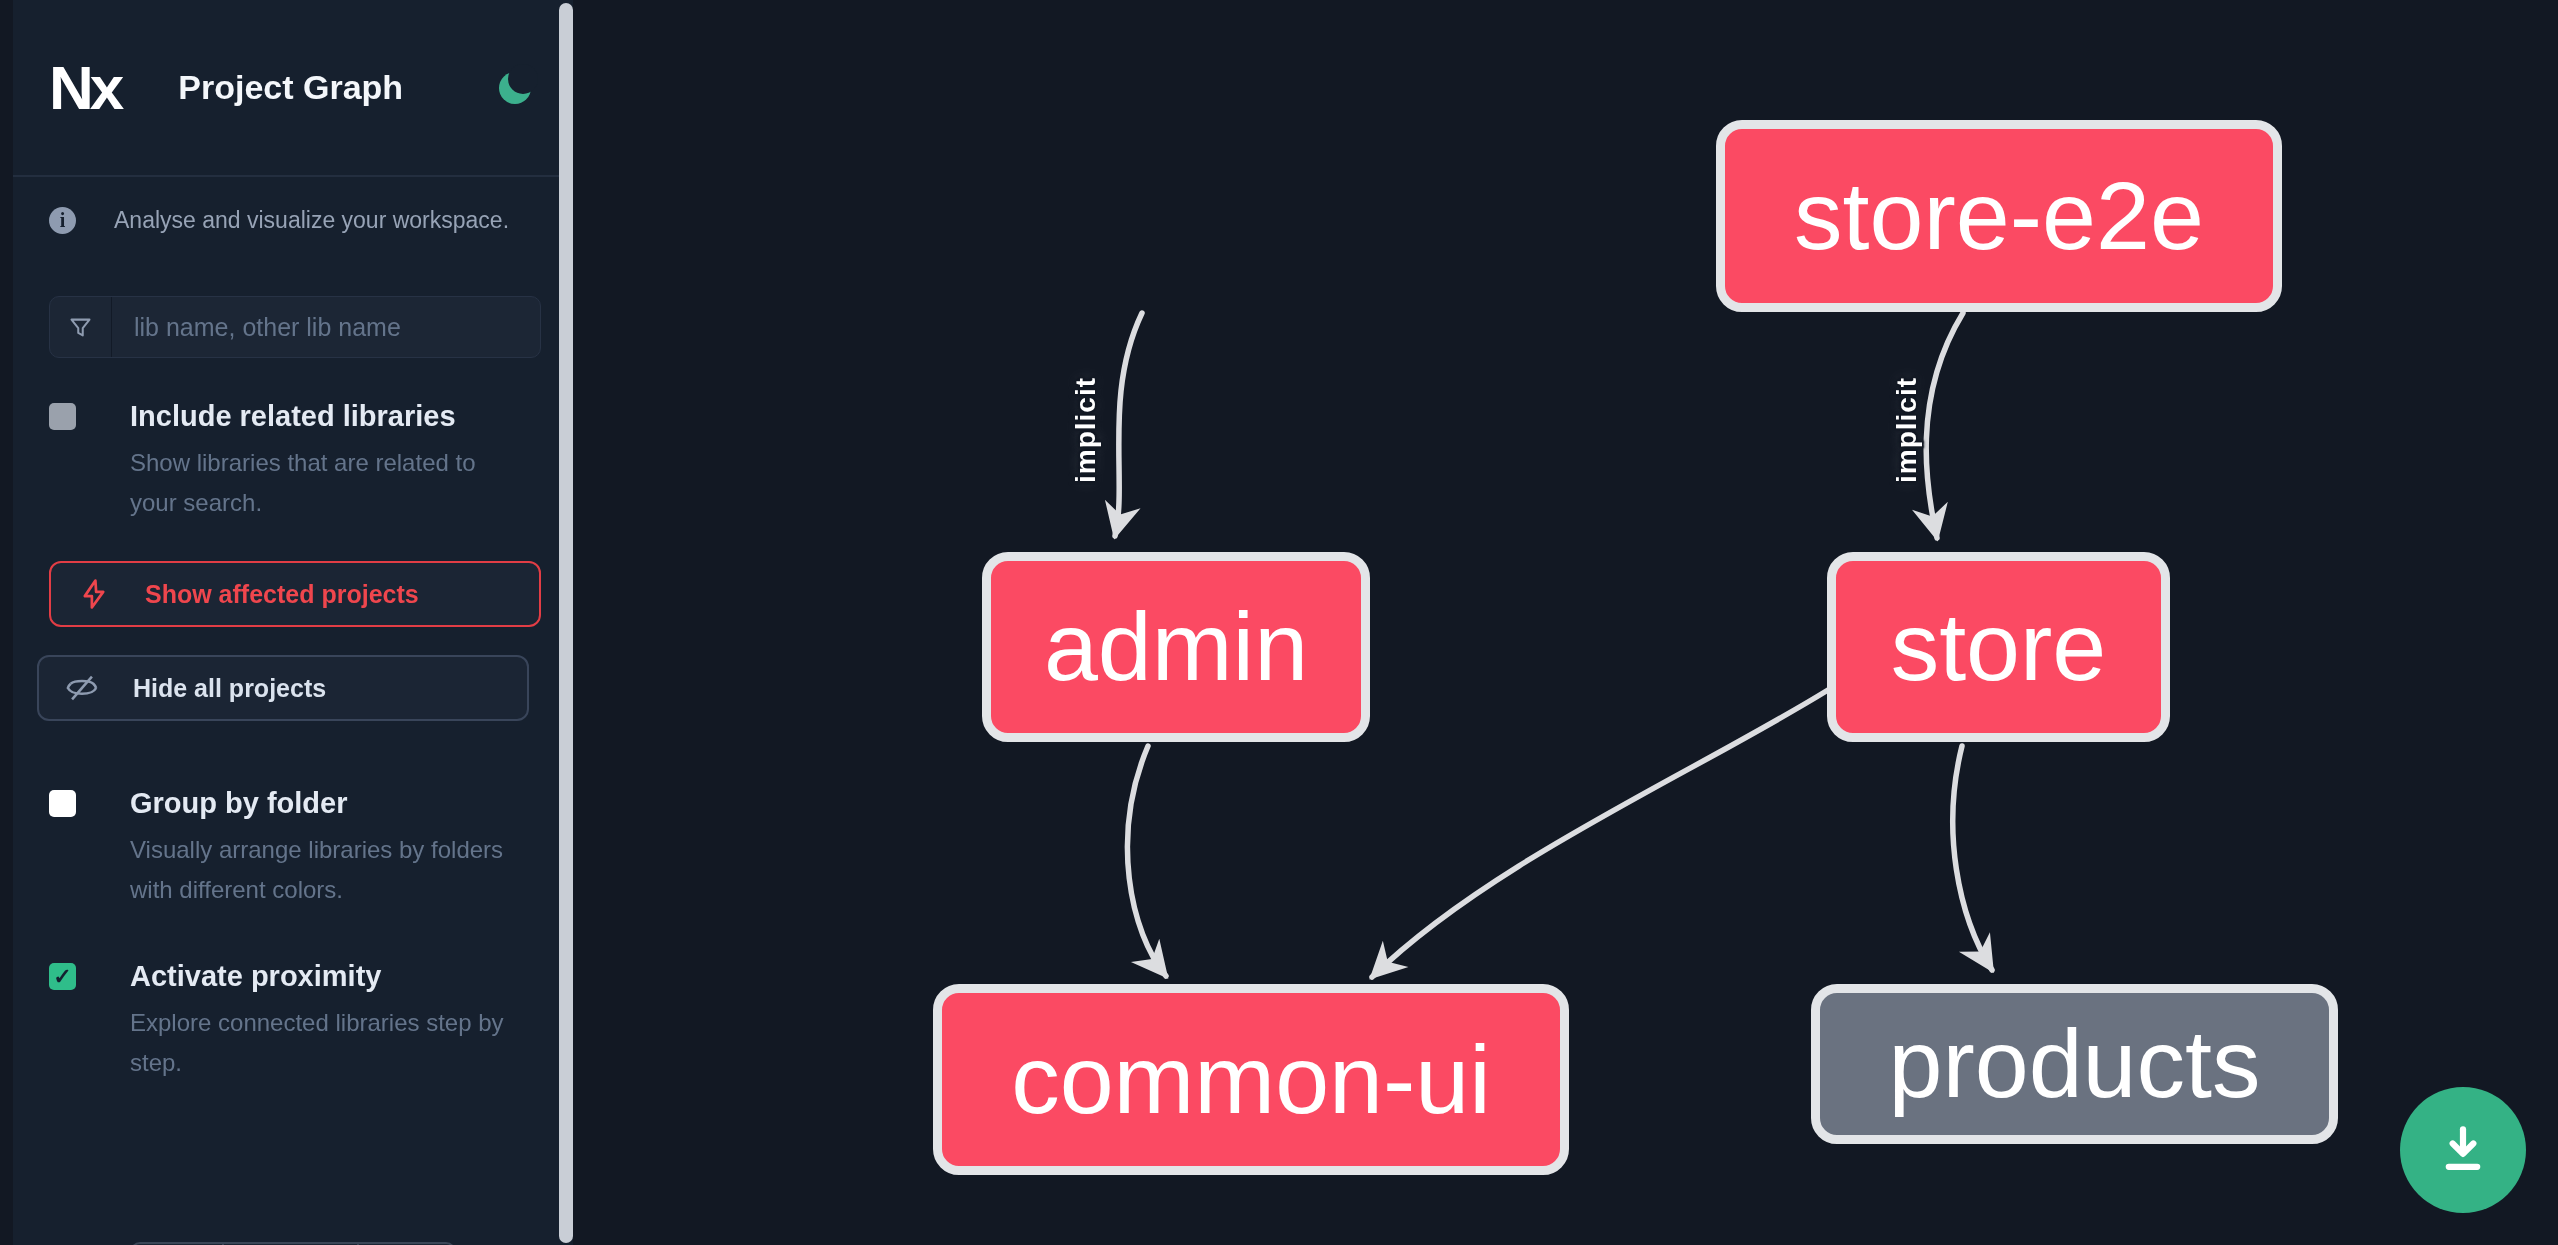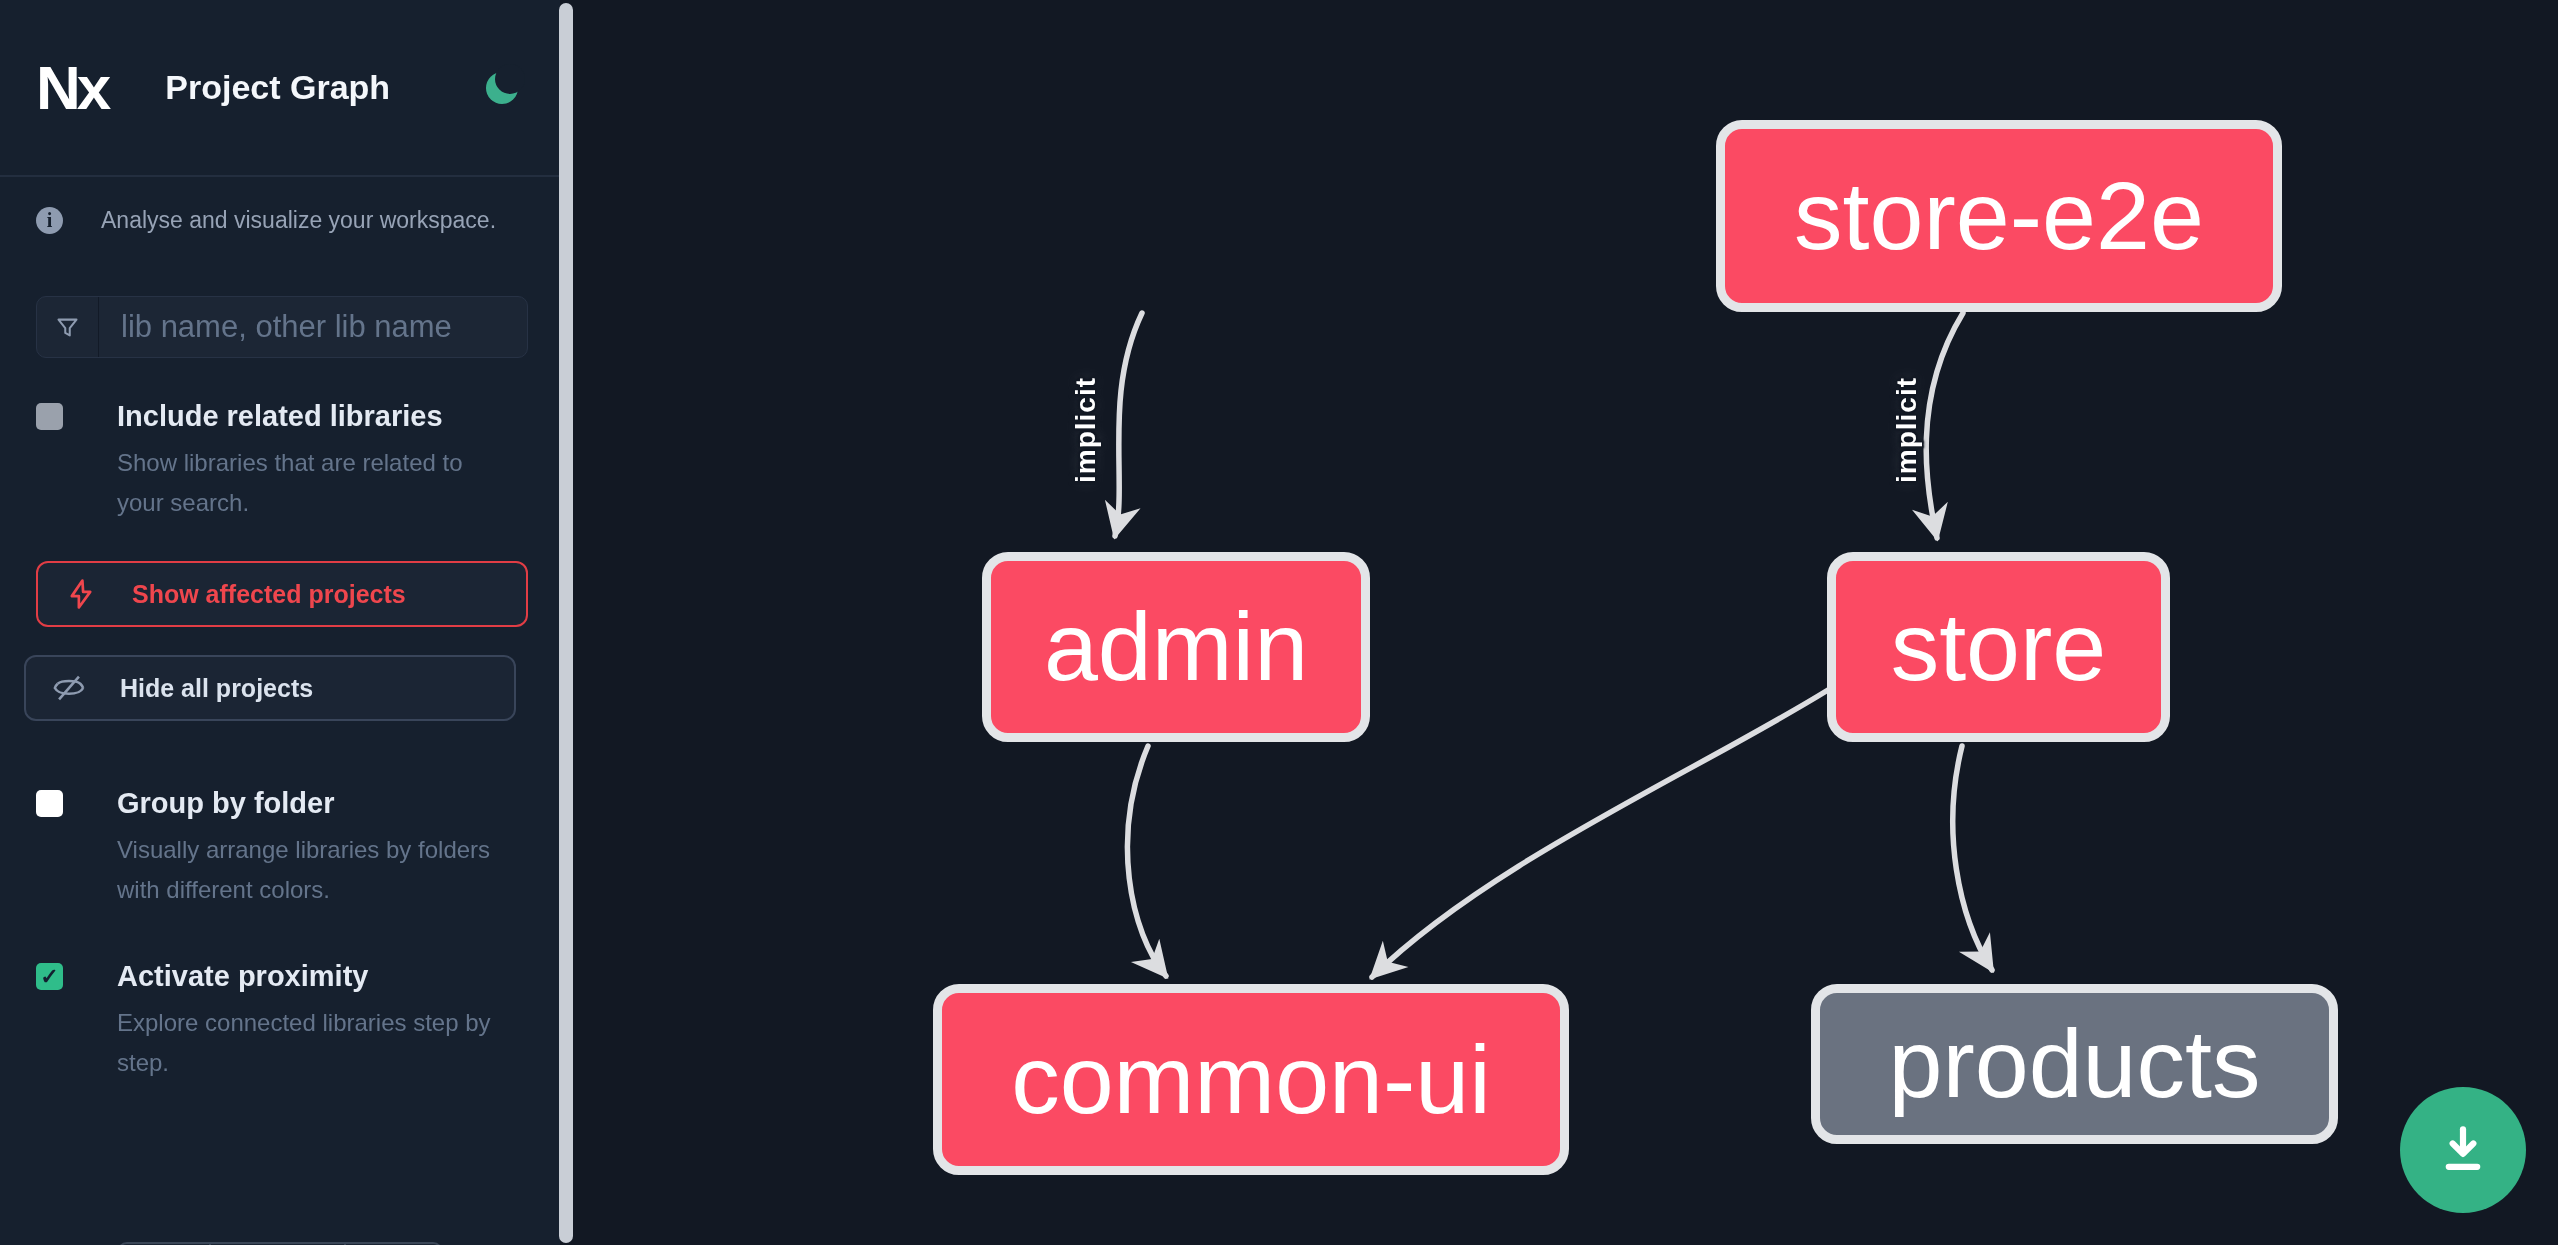--- a/index.html
+++ b/index.html
@@ -22,21 +22,21 @@
     text-align:center; transform:rotate(-90deg); color:#ffffff; font-size:28px;
     font-weight:700; letter-spacing:1px;
     text-shadow:-2px -2px 2px #121823, 2px -2px 2px #121823, -2px 2px 2px #121823,
                  2px 2px 2px #121823, 0 0 6px #121823, 0 0 14px rgba(255,255,255,0.25); }
 
   .fab { position:absolute; left:2400px; top:1087px; width:126px; height:126px;
          border-radius:50%; background:#34b285; border:none; cursor:pointer;
          display:flex; align-items:center; justify-content:center; }
 
   
-  .sidebar { position:absolute; left:0; top:0; width:560px; height:1245px;
+  .sidebar { position:absolute; left:13px; top:0; width:560px; height:1245px;
              background:#16202e; color:#dbe3ee; }
   .sb-header { height:177px; display:flex; align-items:center; padding:0 36px;
                border-bottom:2px solid #232e3f; }
   .nx-logo { color:#ffffff; font-weight:800; font-size:62px; letter-spacing:-4px;
              font-style:normal; }
   .app-title { color:#f4f7fb; font-size:34px; font-weight:600; margin-left:58px; }
   .theme-btn { margin-left:auto; background:none; border:none; cursor:pointer;
                width:40px; height:40px; position:relative; }
   .moon { position:absolute; left:2px; top:4px; width:32px; height:32px;
           border-radius:50%; background:#3cb08d; }
@@ -49,21 +49,21 @@
                align-items:center; justify-content:center; flex:0 0 auto;
                font-family:"Liberation Serif", serif; }
   .info-text { color:#97a3b6; font-size:23px; }
 
   .search-row { margin:62px 36px 0; width:492px; height:62px; display:flex;
                 background:#1c2635; border:1px solid #273245; border-radius:10px;
                 overflow:hidden; }
   .funnel-cell { width:62px; display:flex; align-items:center; justify-content:center;
                  border-right:1px solid #121a27; flex:0 0 auto; }
   .search-input { flex:1; background:transparent; border:none; outline:none;
-                  color:#c6d0de; font-size:31px; padding:0 22px;
+                  color:#c6d0de; font-size:25px; padding:0 22px;
                   font-family:"Liberation Sans", sans-serif; }
   .search-input::placeholder { color:#64748b; opacity:1; }
 
   .check-block { padding:0 36px; }
   .check-row { display:flex; align-items:center; gap:54px; }
   .cbox { width:27px; height:27px; border-radius:5px; flex:0 0 auto;
           display:flex; align-items:center; justify-content:center; cursor:pointer; }
   .cbox.muted { background:#9aa1ac; }
   .cbox.white { background:#ffffff; }
   .cbox.green { background:#2fbd8a; color:#132030; font-size:22px; font-weight:800; }

